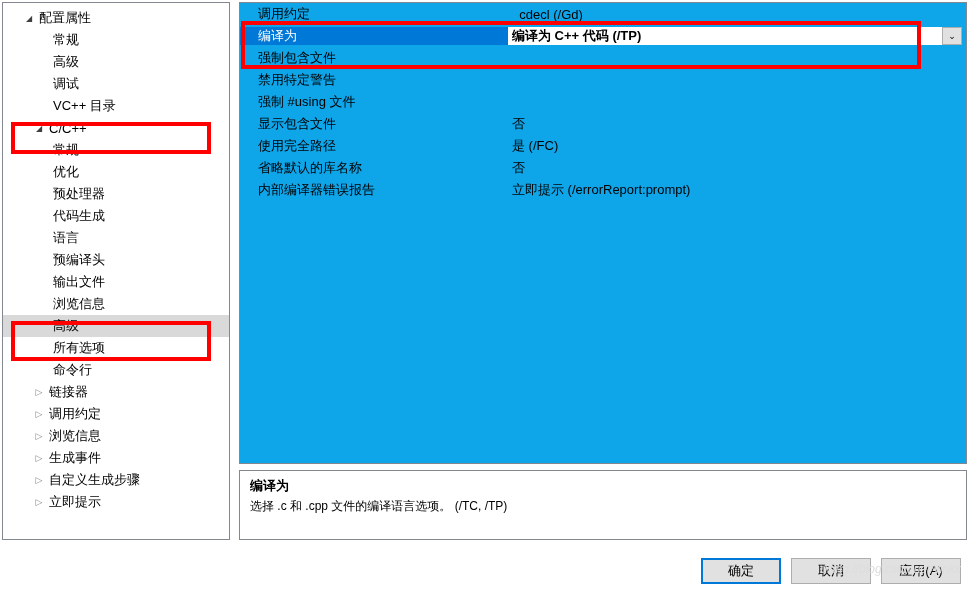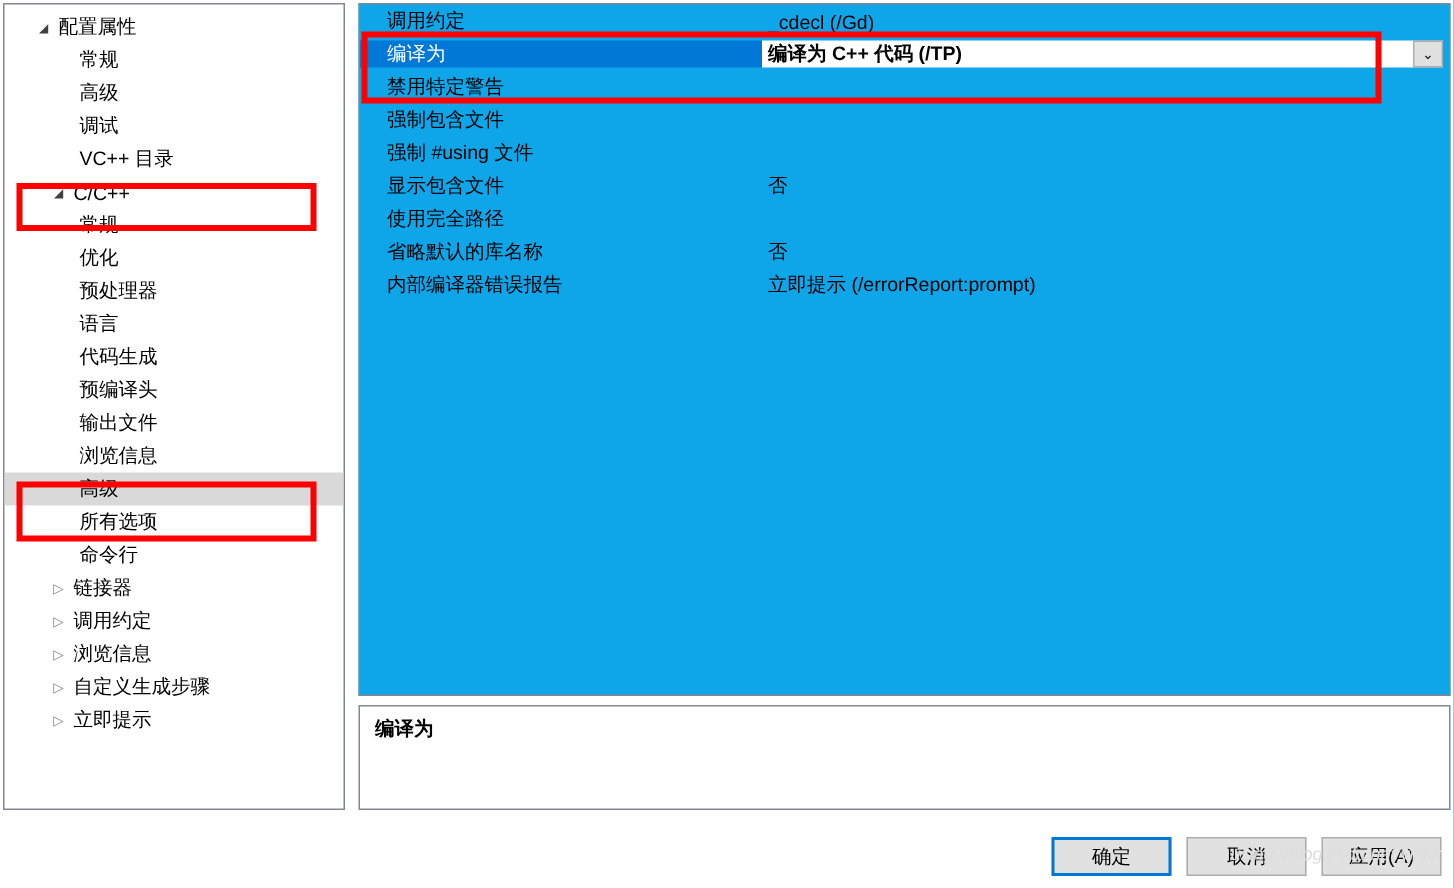--- a/index.html
+++ b/index.html
@@ -181,24 +181,24 @@
       <div class="tree-item indent-3">
           <span class="tree-label">常规</span>
         </div>
       <div class="tree-item indent-3">
           <span class="tree-label">优化</span>
         </div>
       <div class="tree-item indent-3">
           <span class="tree-label">预处理器</span>
         </div>
       <div class="tree-item indent-3">
+          <span class="tree-label">代码生成</span>
+        </div>
+      <div class="tree-item indent-3">
           <span class="tree-label">语言</span>
-        </div>
-      <div class="tree-item indent-3">
-          <span class="tree-label">代码生成</span>
         </div>
       <div class="tree-item indent-3">
           <span class="tree-label">预编译头</span>
         </div>
       <div class="tree-item indent-3">
           <span class="tree-label">输出文件</span>
         </div>
       <div class="tree-item indent-3">
           <span class="tree-label">浏览信息</span>
         </div>
@@ -215,20 +215,24 @@
           <span class="expander collapsed"></span>
           <span class="tree-label">链接器</span>
         </div>
       <div class="tree-item indent-2">
           <span class="expander collapsed"></span>
           <span class="tree-label">调用约定</span>
         </div>
       <div class="tree-item indent-2">
           <span class="expander collapsed"></span>
           <span class="tree-label">浏览信息</span>
+        </div>
+      <div class="tree-item indent-2">
+          <span class="expander collapsed"></span>
+          <span class="tree-label">生成事件</span>
         </div>
       <div class="tree-item indent-2">
           <span class="expander collapsed"></span>
           <span class="tree-label">自定义生成步骤</span>
         </div>
       <div class="tree-item indent-2">
           <span class="expander collapsed"></span>
           <span class="tree-label">立即提示</span>
         </div>
     </div>
@@ -243,50 +247,52 @@
         <div class="prop-value">_cdecl (/Gd)</div>
       </div>
       <div class="prop-row selected">
         <div class="prop-label">编译为</div>
         <div class="prop-value">编译为 C++ 代码 (/TP)</div>
         <div class="dropdown-btn">
           <span>⌄</span>
         </div>
       </div>
       <div class="prop-row">
+        <div class="prop-label">强制包含文件</div>
+        <div class="prop-value"></div>
+      </div>
+      <div class="prop-row">
         <div class="prop-label">禁用特定警告</div>
         <div class="prop-value"></div>
       </div>
       <div class="prop-row">
-        <div class="prop-label">强制包含文件</div>
-        <div class="prop-value"></div>
-      </div>
-      <div class="prop-row">
         <div class="prop-label">强制 #using 文件</div>
         <div class="prop-value"></div>
       </div>
       <div class="prop-row">
         <div class="prop-label">显示包含文件</div>
         <div class="prop-value">否</div>
       </div>
       <div class="prop-row">
         <div class="prop-label">使用完全路径</div>
+        <div class="prop-value">是 (/FC)</div>
       </div>
       <div class="prop-row">
         <div class="prop-label">省略默认的库名称</div>
         <div class="prop-value">否</div>
       </div>
       <div class="prop-row">
         <div class="prop-label">内部编译器错误报告</div>
         <div class="prop-value">立即提示 (/errorReport:prompt)</div>
       </div>
       <div class="red-box" style="left:1px; top:18px; width:680px; height:48px;"></div>
     </div>
     <div class="desc-box">
       <div class="desc-title">编译为</div>
+      <div class="desc-text">选择 .c 和 .cpp 文件的编译语言选项。     (/TC, /TP)</div>
     </div>
   </div>
 </div>
 
 <div class="btn-row">
   <button class="btn primary">确定</button>
   <button class="btn">取消</button>
   <button class="btn">应用(A)</button>
 </div>
 

